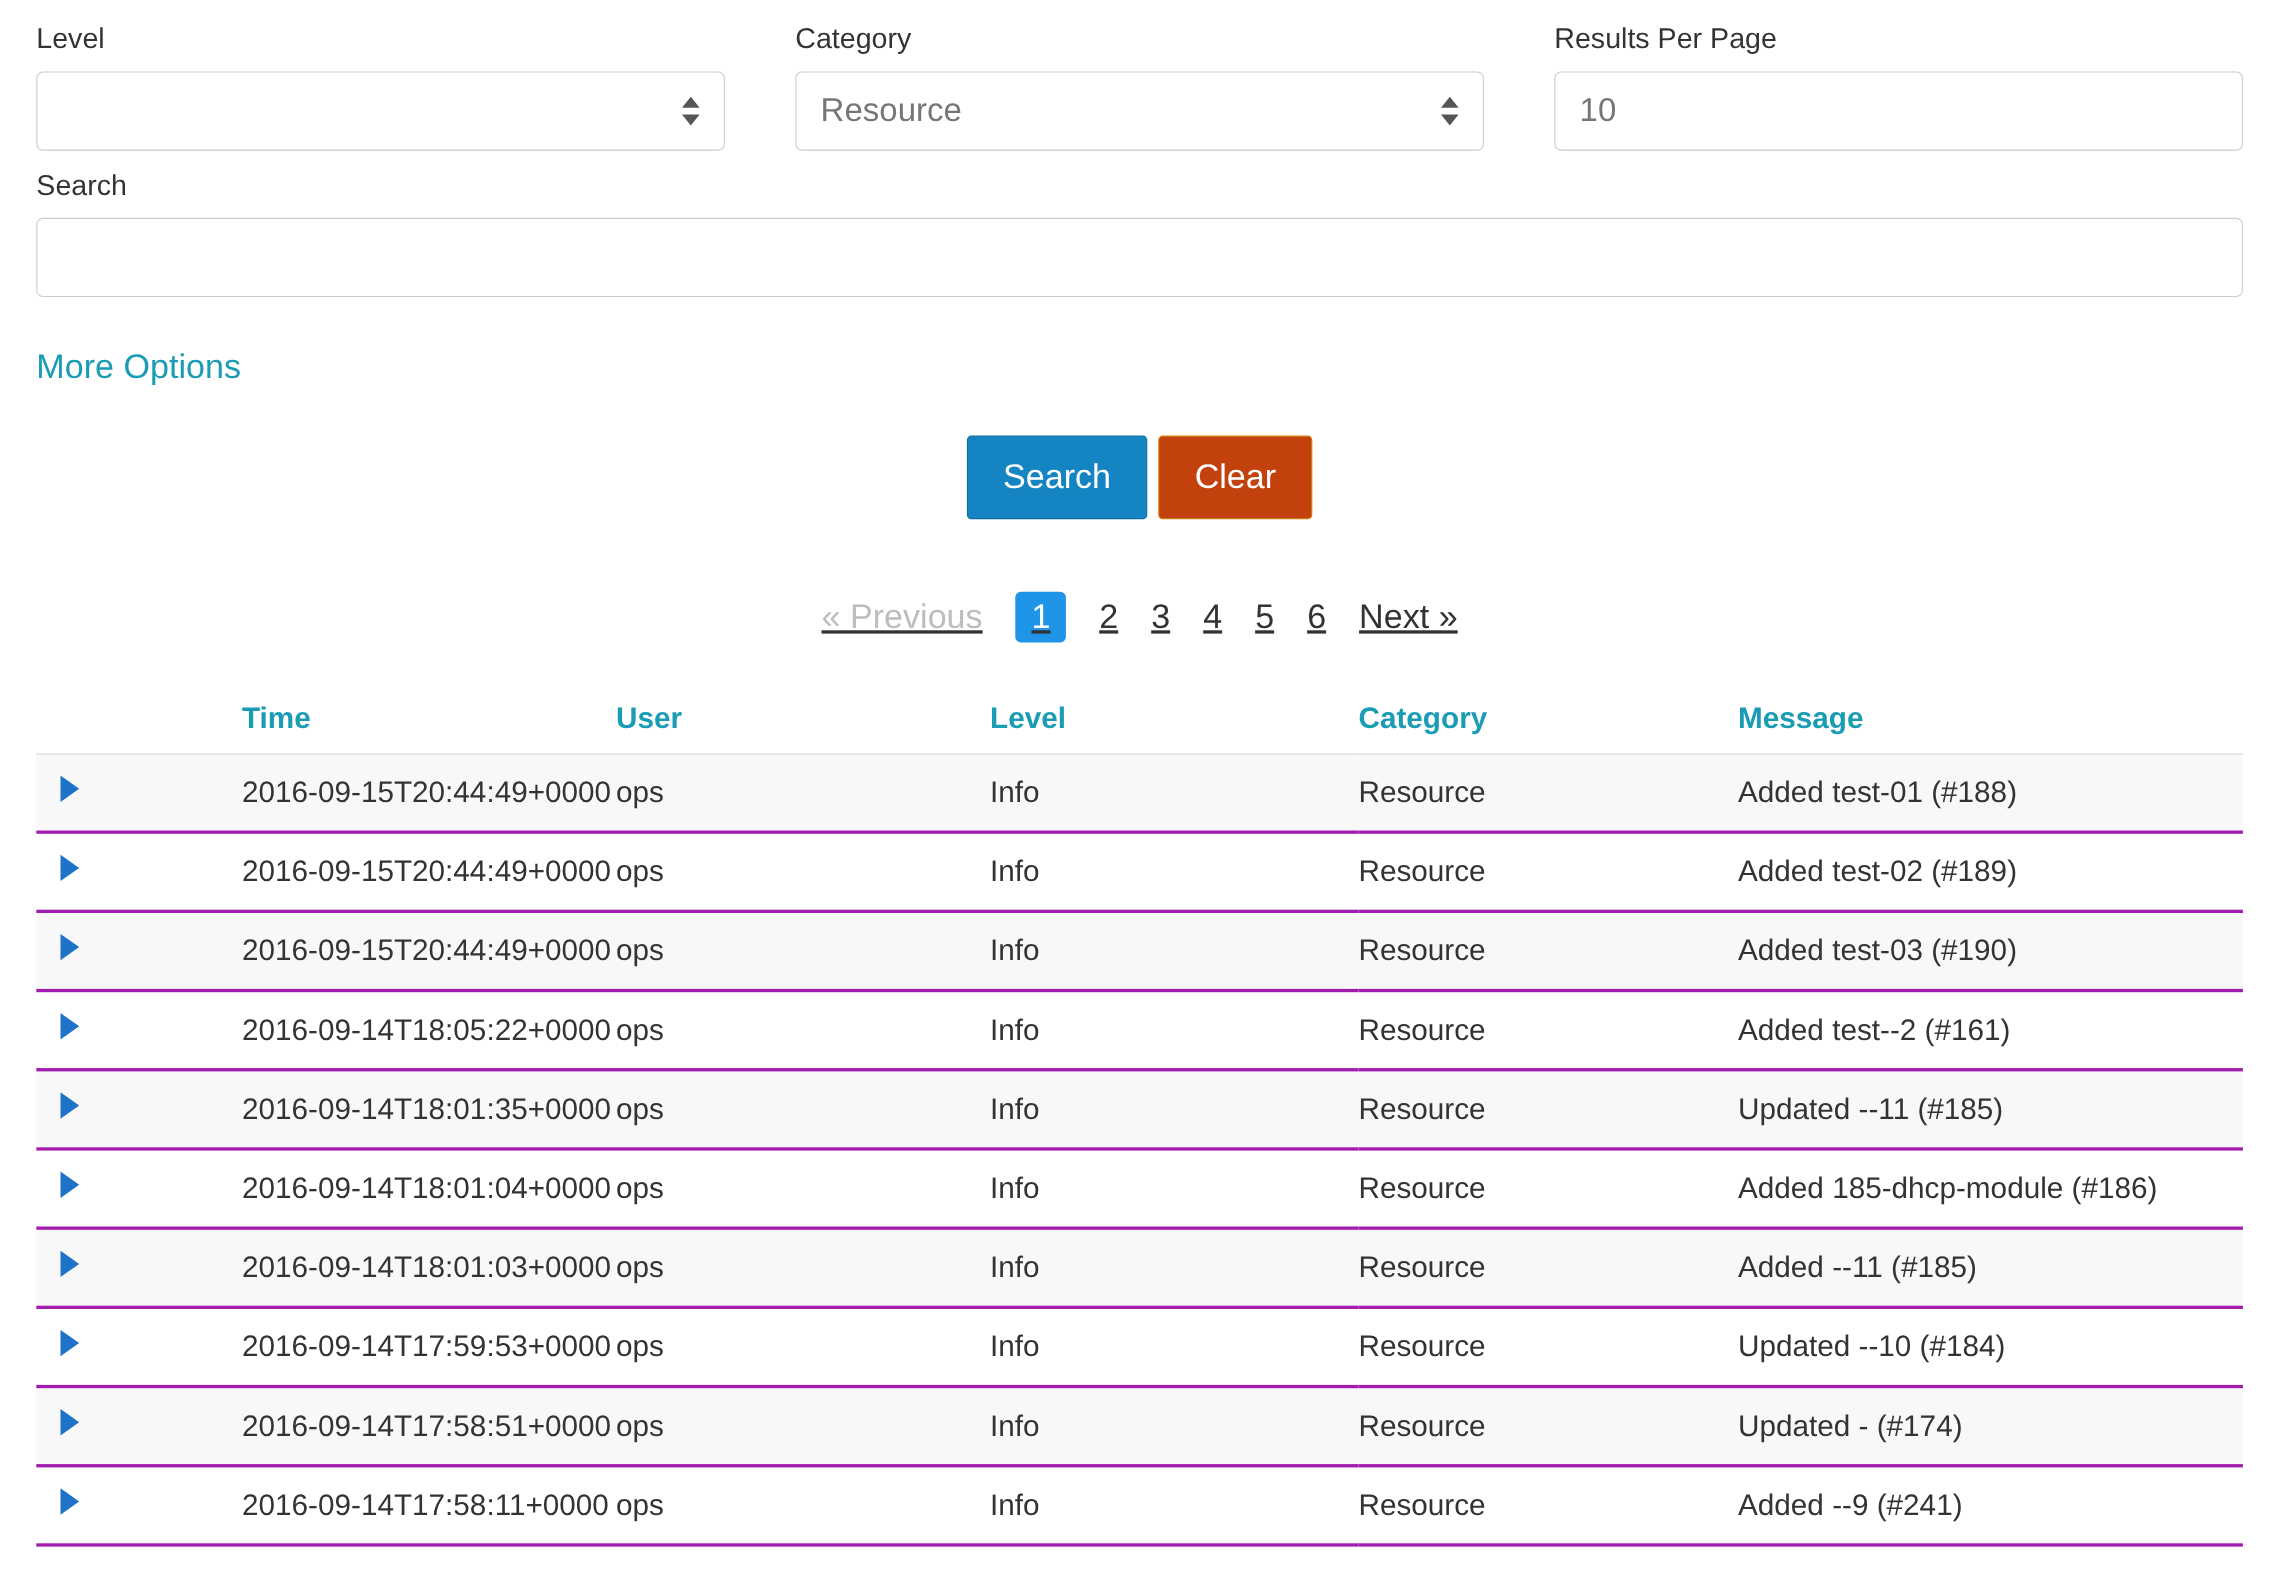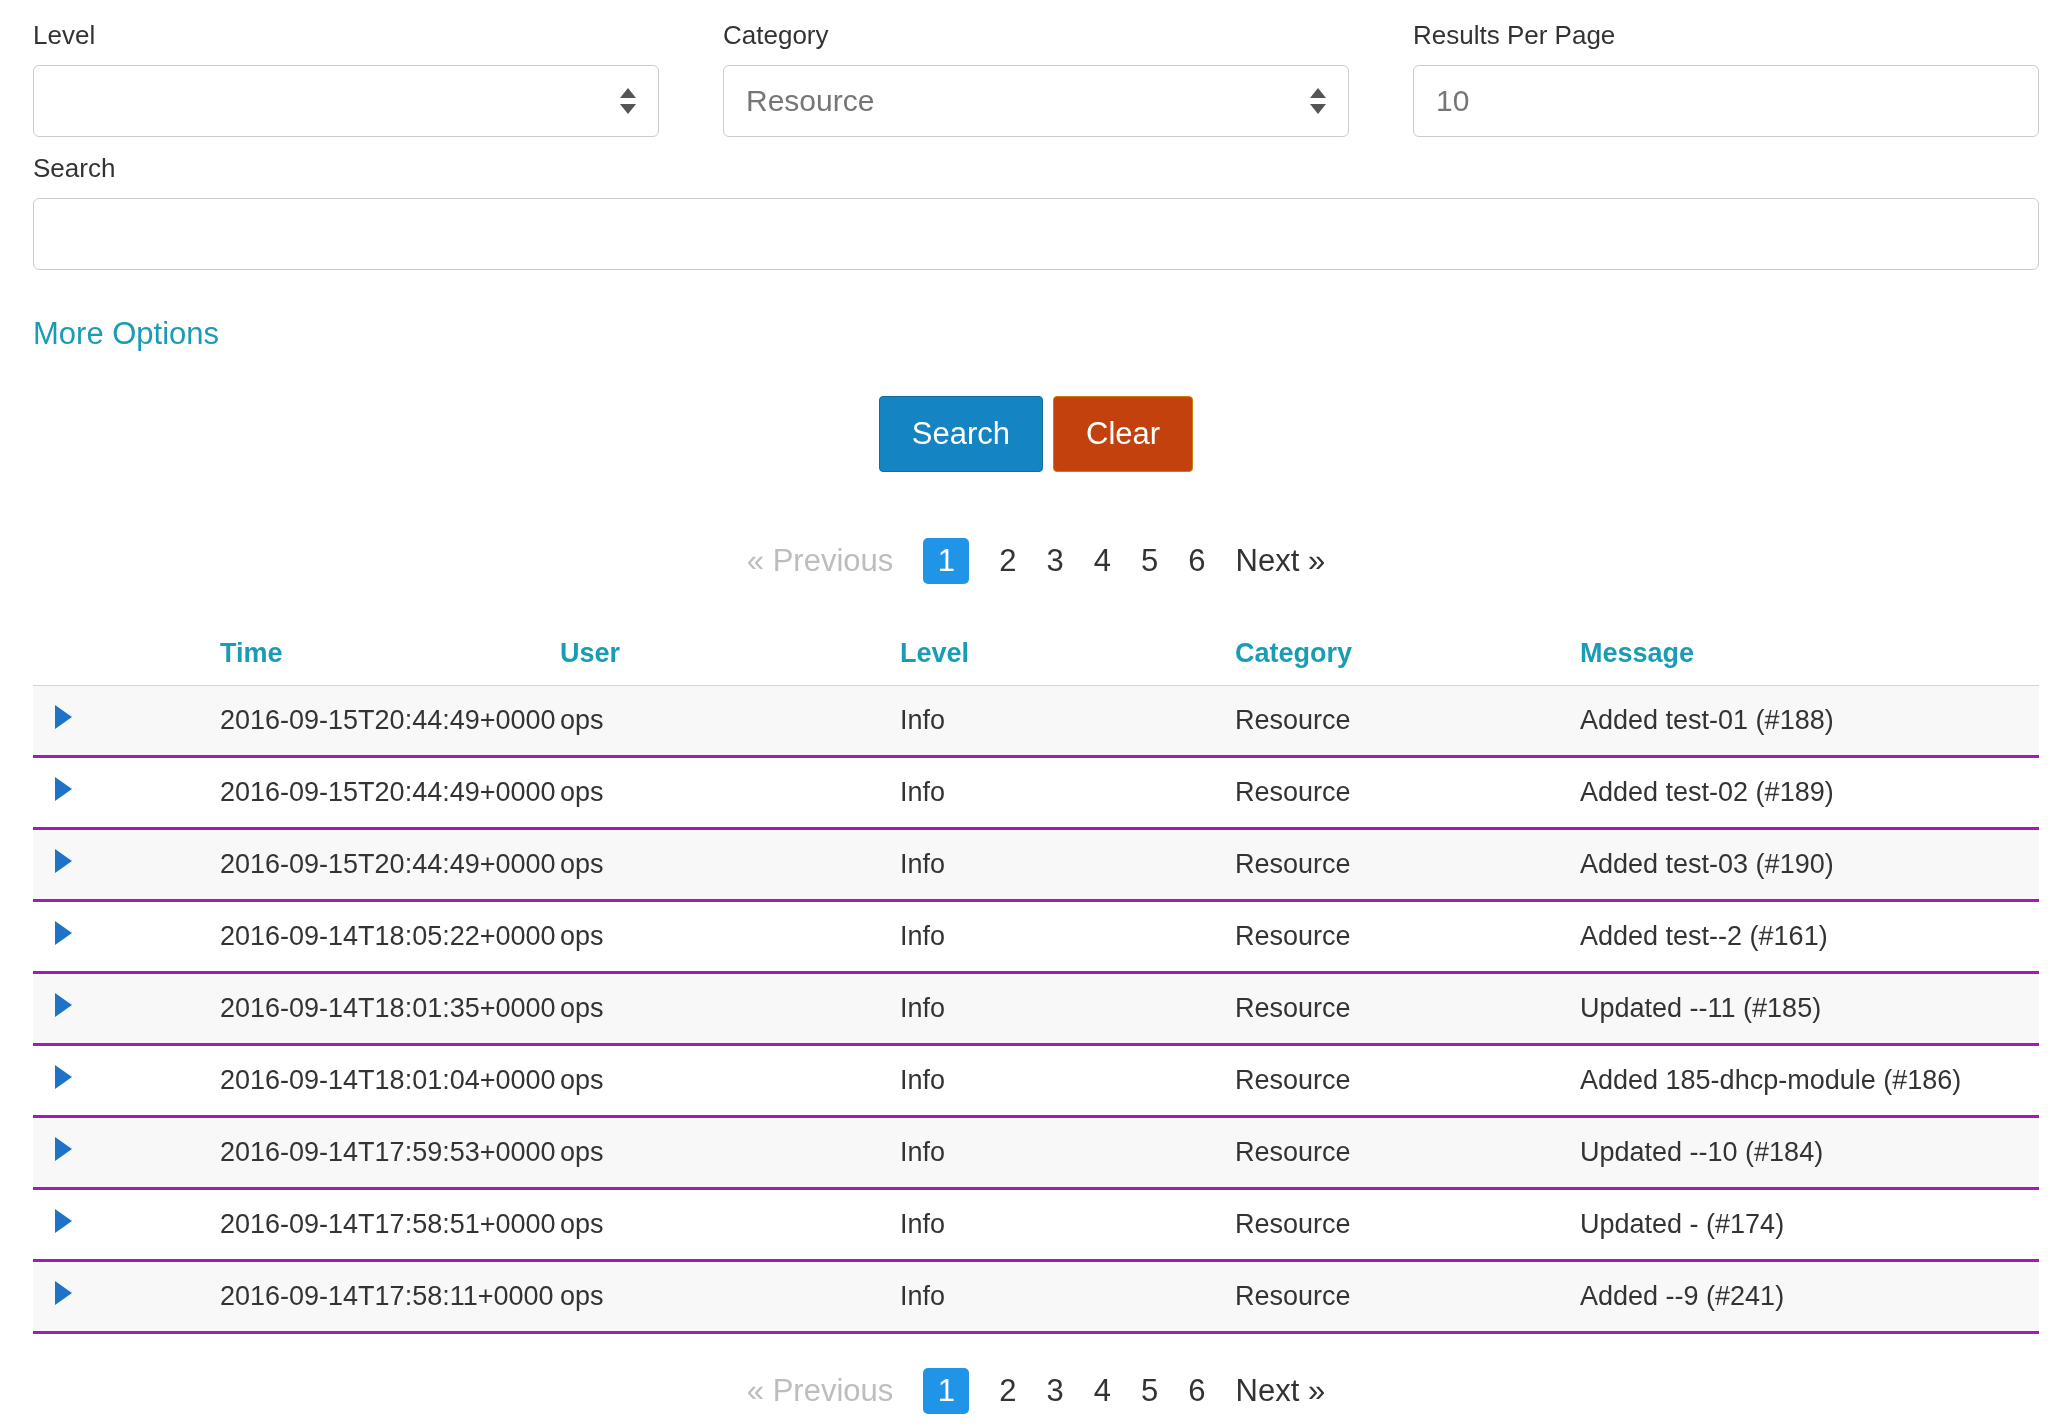--- a/index.html
+++ b/index.html
@@ -69,21 +69,21 @@
     padding: 19px 32px;
     border-radius: 4px;
     cursor: pointer;
   }
   .btn-search { background: #1485c2; border: 1px solid #0f6da0; }
   .btn-clear  { background: #c2410c; border: 1px solid #cd7e08; }
 
   
   .pagination {
     display: flex; justify-content: center; align-items: center;
-    gap: 30px; font-size: 31px; margin-top: 66px;
+    gap: 30px; font-size: 31px; margin-top: 66px; text-decoration: underline;
   }
   .pagination.bottom { margin-top: 34px; }
   .page-prev { color: #bdbdbd; text-decoration: none; cursor: default; }
   .page-next { color: #333; text-decoration: none; cursor: pointer; }
   .page-list { display: inline-flex; align-items: center; gap: 30px; }
   .page-num { color: #333; text-decoration: none; cursor: pointer; }
   .page-num.active {
     background: #2095e8; color: #fff;
     width: 46px; height: 46px;
     display: inline-flex; align-items: center; justify-content: center;
@@ -251,20 +251,28 @@
         <tr>
           <td class="expand-cell"><span class="tri"></span></td>
           <td>2016-09-14T18:01:04+0000</td>
           <td>ops</td>
           <td>Info</td>
           <td>Resource</td>
           <td>Added 185-dhcp-module (#186)</td>
         </tr>
         <tr>
           <td class="expand-cell"><span class="tri"></span></td>
+          <td>2016-09-14T18:01:03+0000</td>
+          <td>ops</td>
+          <td>Info</td>
+          <td>Resource</td>
+          <td>Added --11 (#185)</td>
+        </tr>
+        <tr>
+          <td class="expand-cell"><span class="tri"></span></td>
           <td>2016-09-14T17:59:53+0000</td>
           <td>ops</td>
           <td>Info</td>
           <td>Resource</td>
           <td>Updated --10 (#184)</td>
         </tr>
         <tr>
           <td class="expand-cell"><span class="tri"></span></td>
           <td>2016-09-14T17:58:51+0000</td>
           <td>ops</td>

